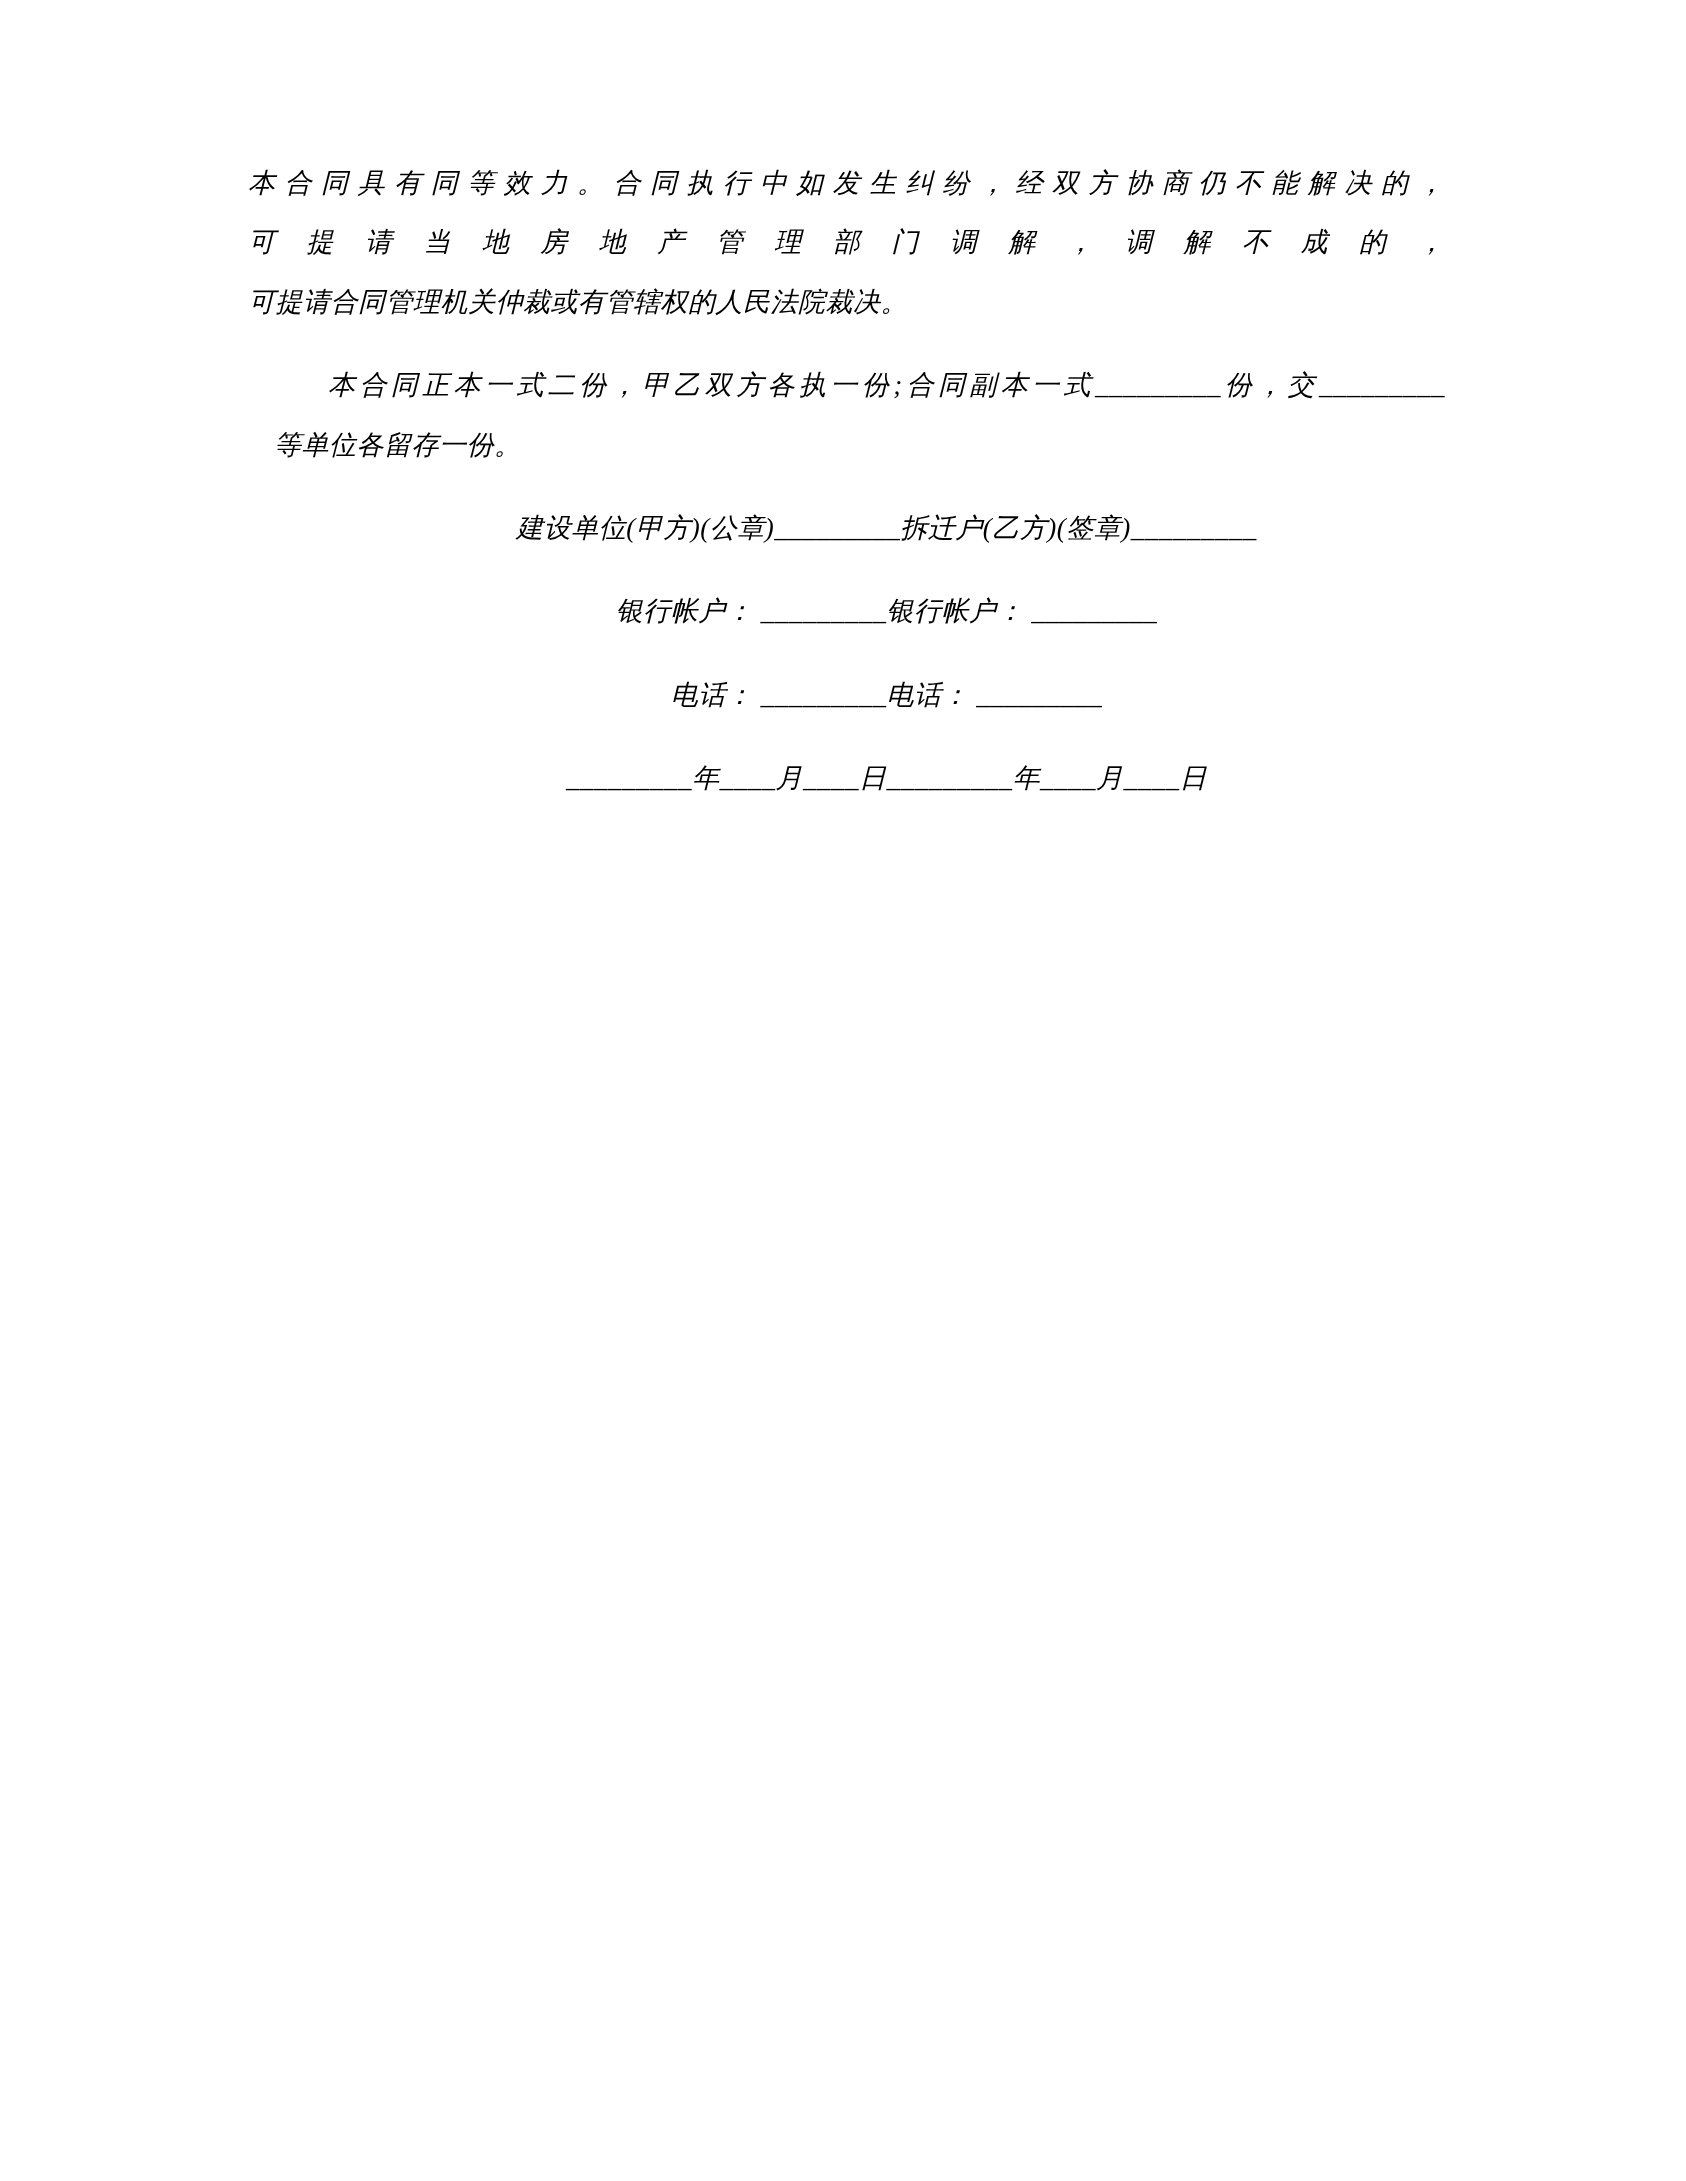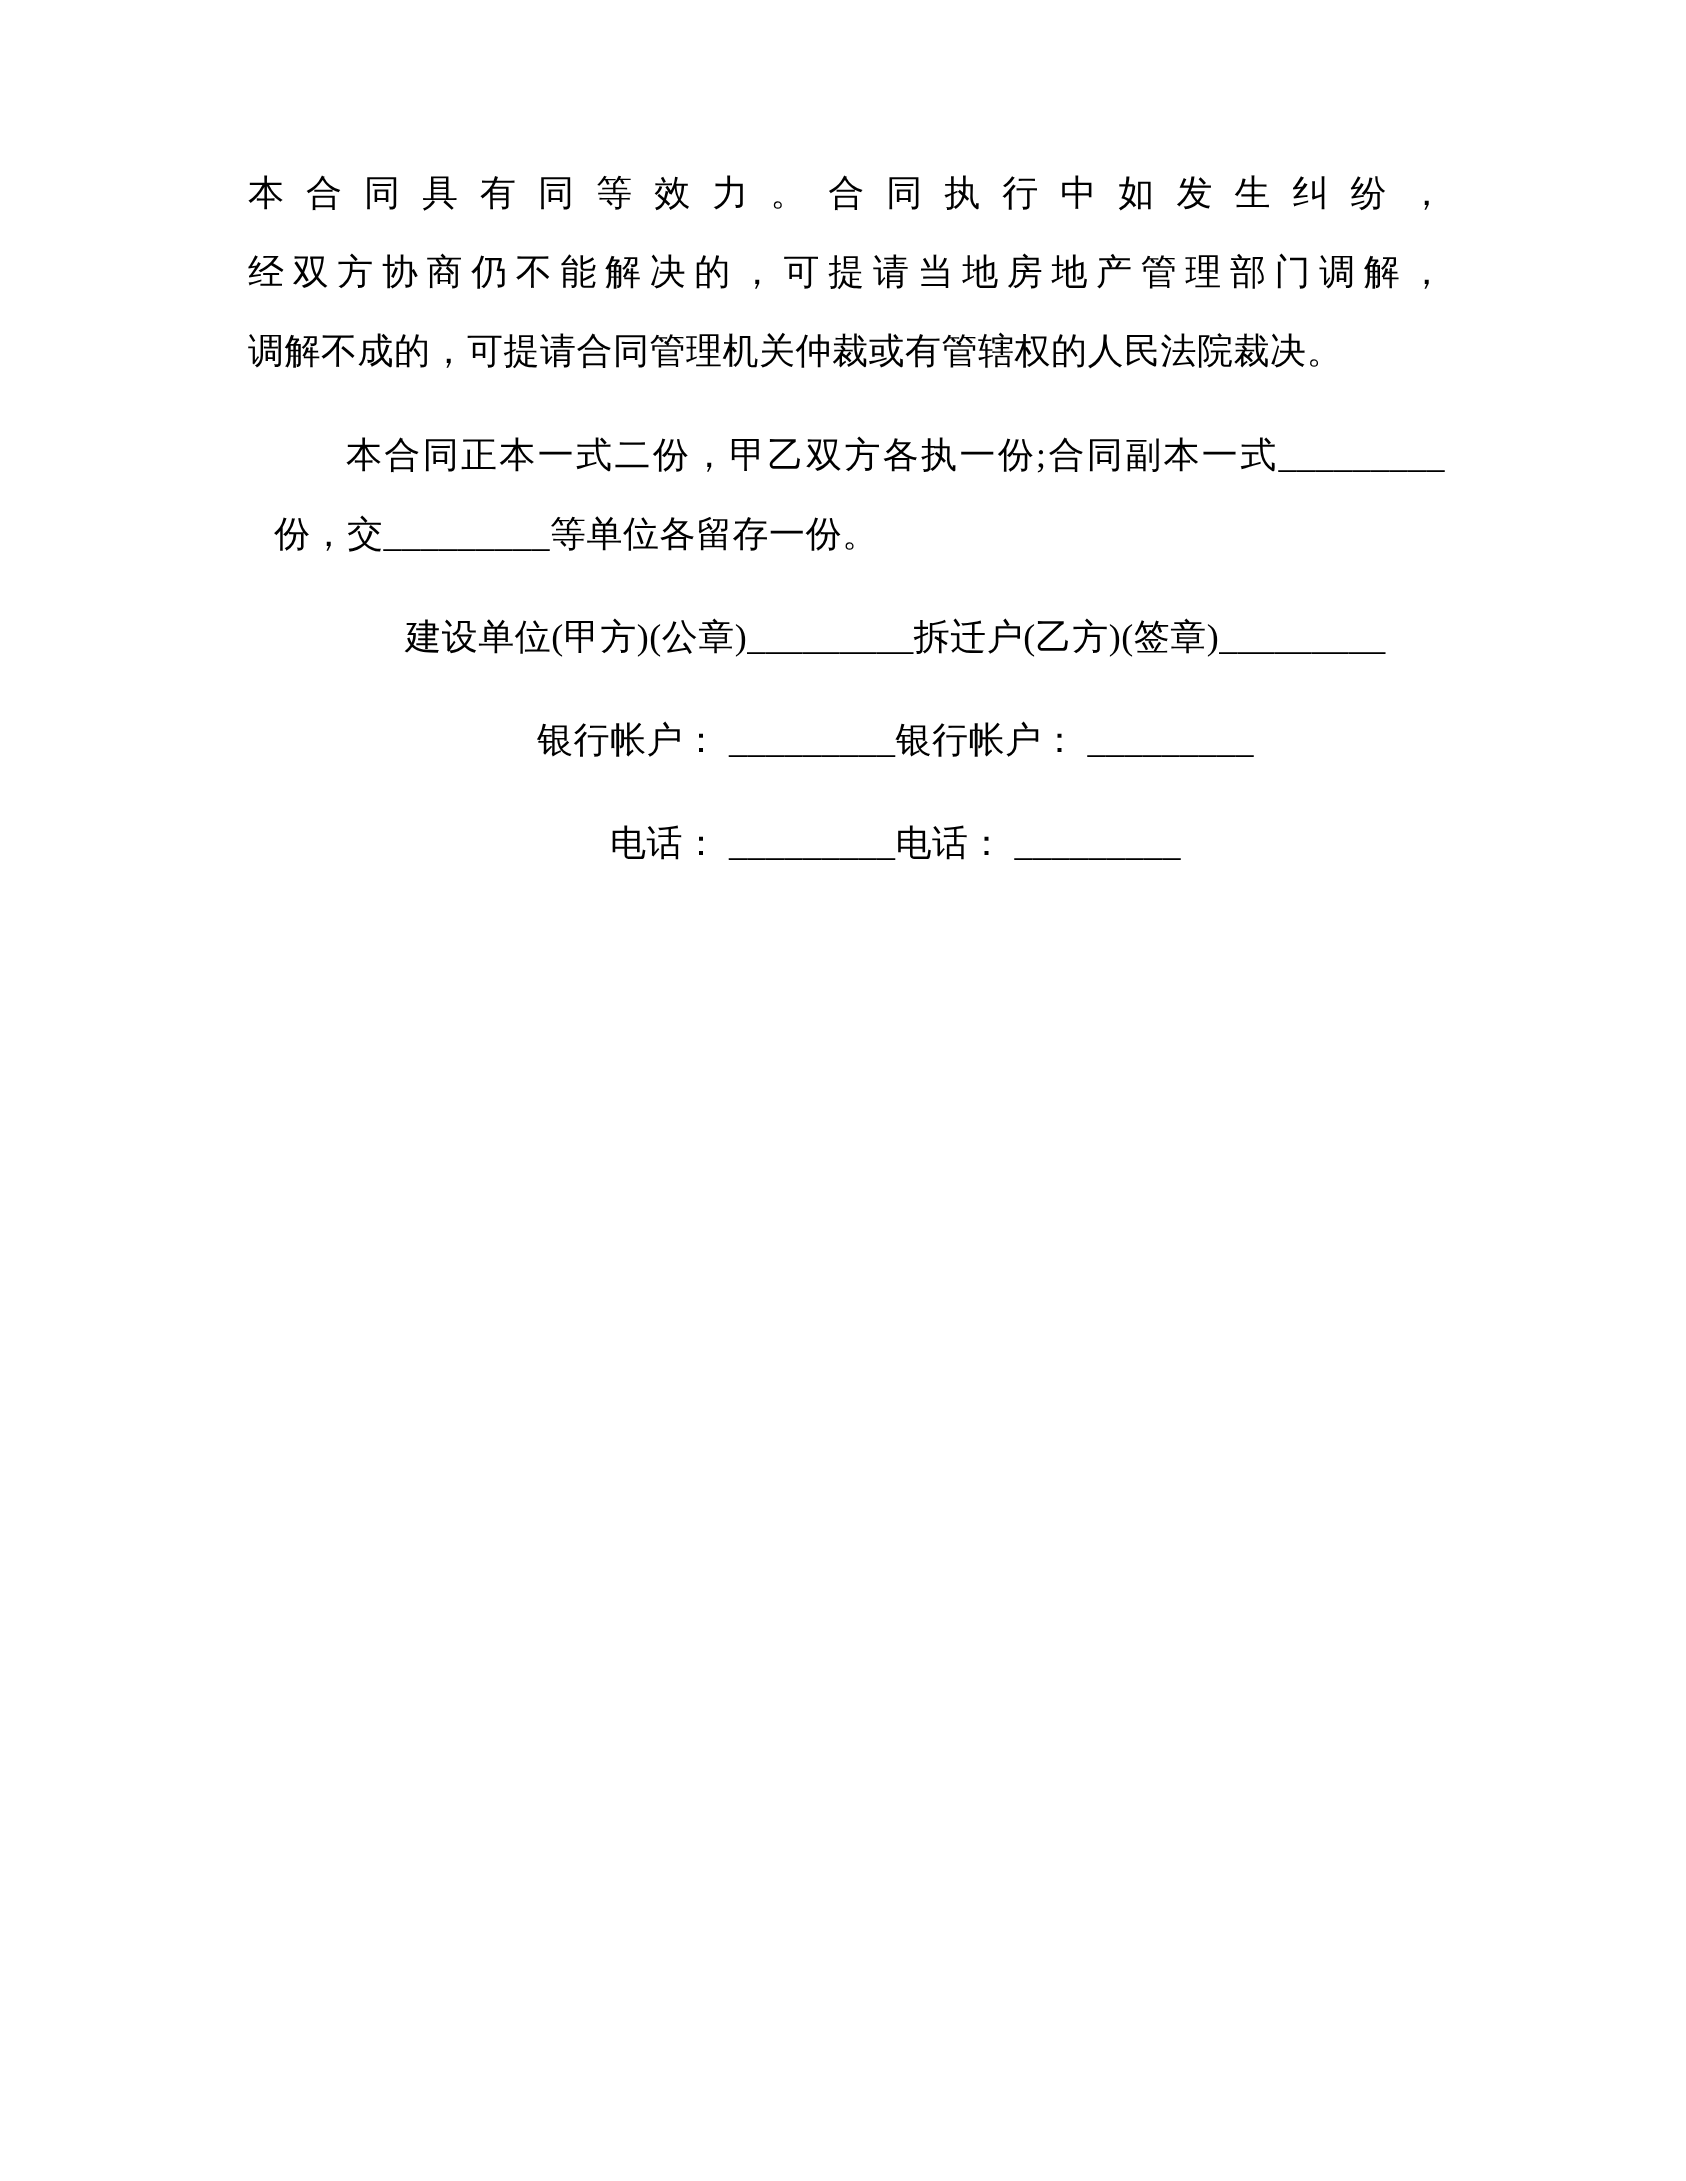--- a/index.html
+++ b/index.html
@@ -13,26 +13,27 @@
     height: 2182px;
     margin: 0 auto;
     background: #ffffff;
     box-sizing: border-box;
     padding: 154px 241px 0 248px;
     font-family: "Liberation Serif", "DejaVu Serif", serif;
     color: #000000;
     overflow: hidden;
   }
   .doc-text p {
-    font-size: 36px;
+    font-size: 27px;
     line-height: 2.2;
     margin: 0 0 24px 0;
     text-align: justify;
     letter-spacing: 0.5px;
     word-break: keep-all;
+    font-style: italic;
   }
   .doc-text p.flush {
     text-indent: 0;
   }
   .doc-text p.indent {
     text-indent: 2em;
     margin-left: 26px;
   }
   .doc-text p.sig {
     text-align: center;
@@ -50,16 +51,17 @@
     <p class="indent">本合同正本一式二份，甲乙双方各执一份;合同副本一式_________份，交_________等单位各留存一份。</p>
 
     <p class="indent sig">建设单位(甲方)(公章)_________拆迁户(乙方)(签章)_________</p>
 
 
 
     <p class="indent sig">银行帐户： _________银行帐户： _________</p>
 
     <p class="indent sig">电话： _________电话： _________</p>
 
+    <p class="indent sig">_________年____月____日_________年____月____日</p>
 
   </div>
 </div>
 
 
 </body></html>

